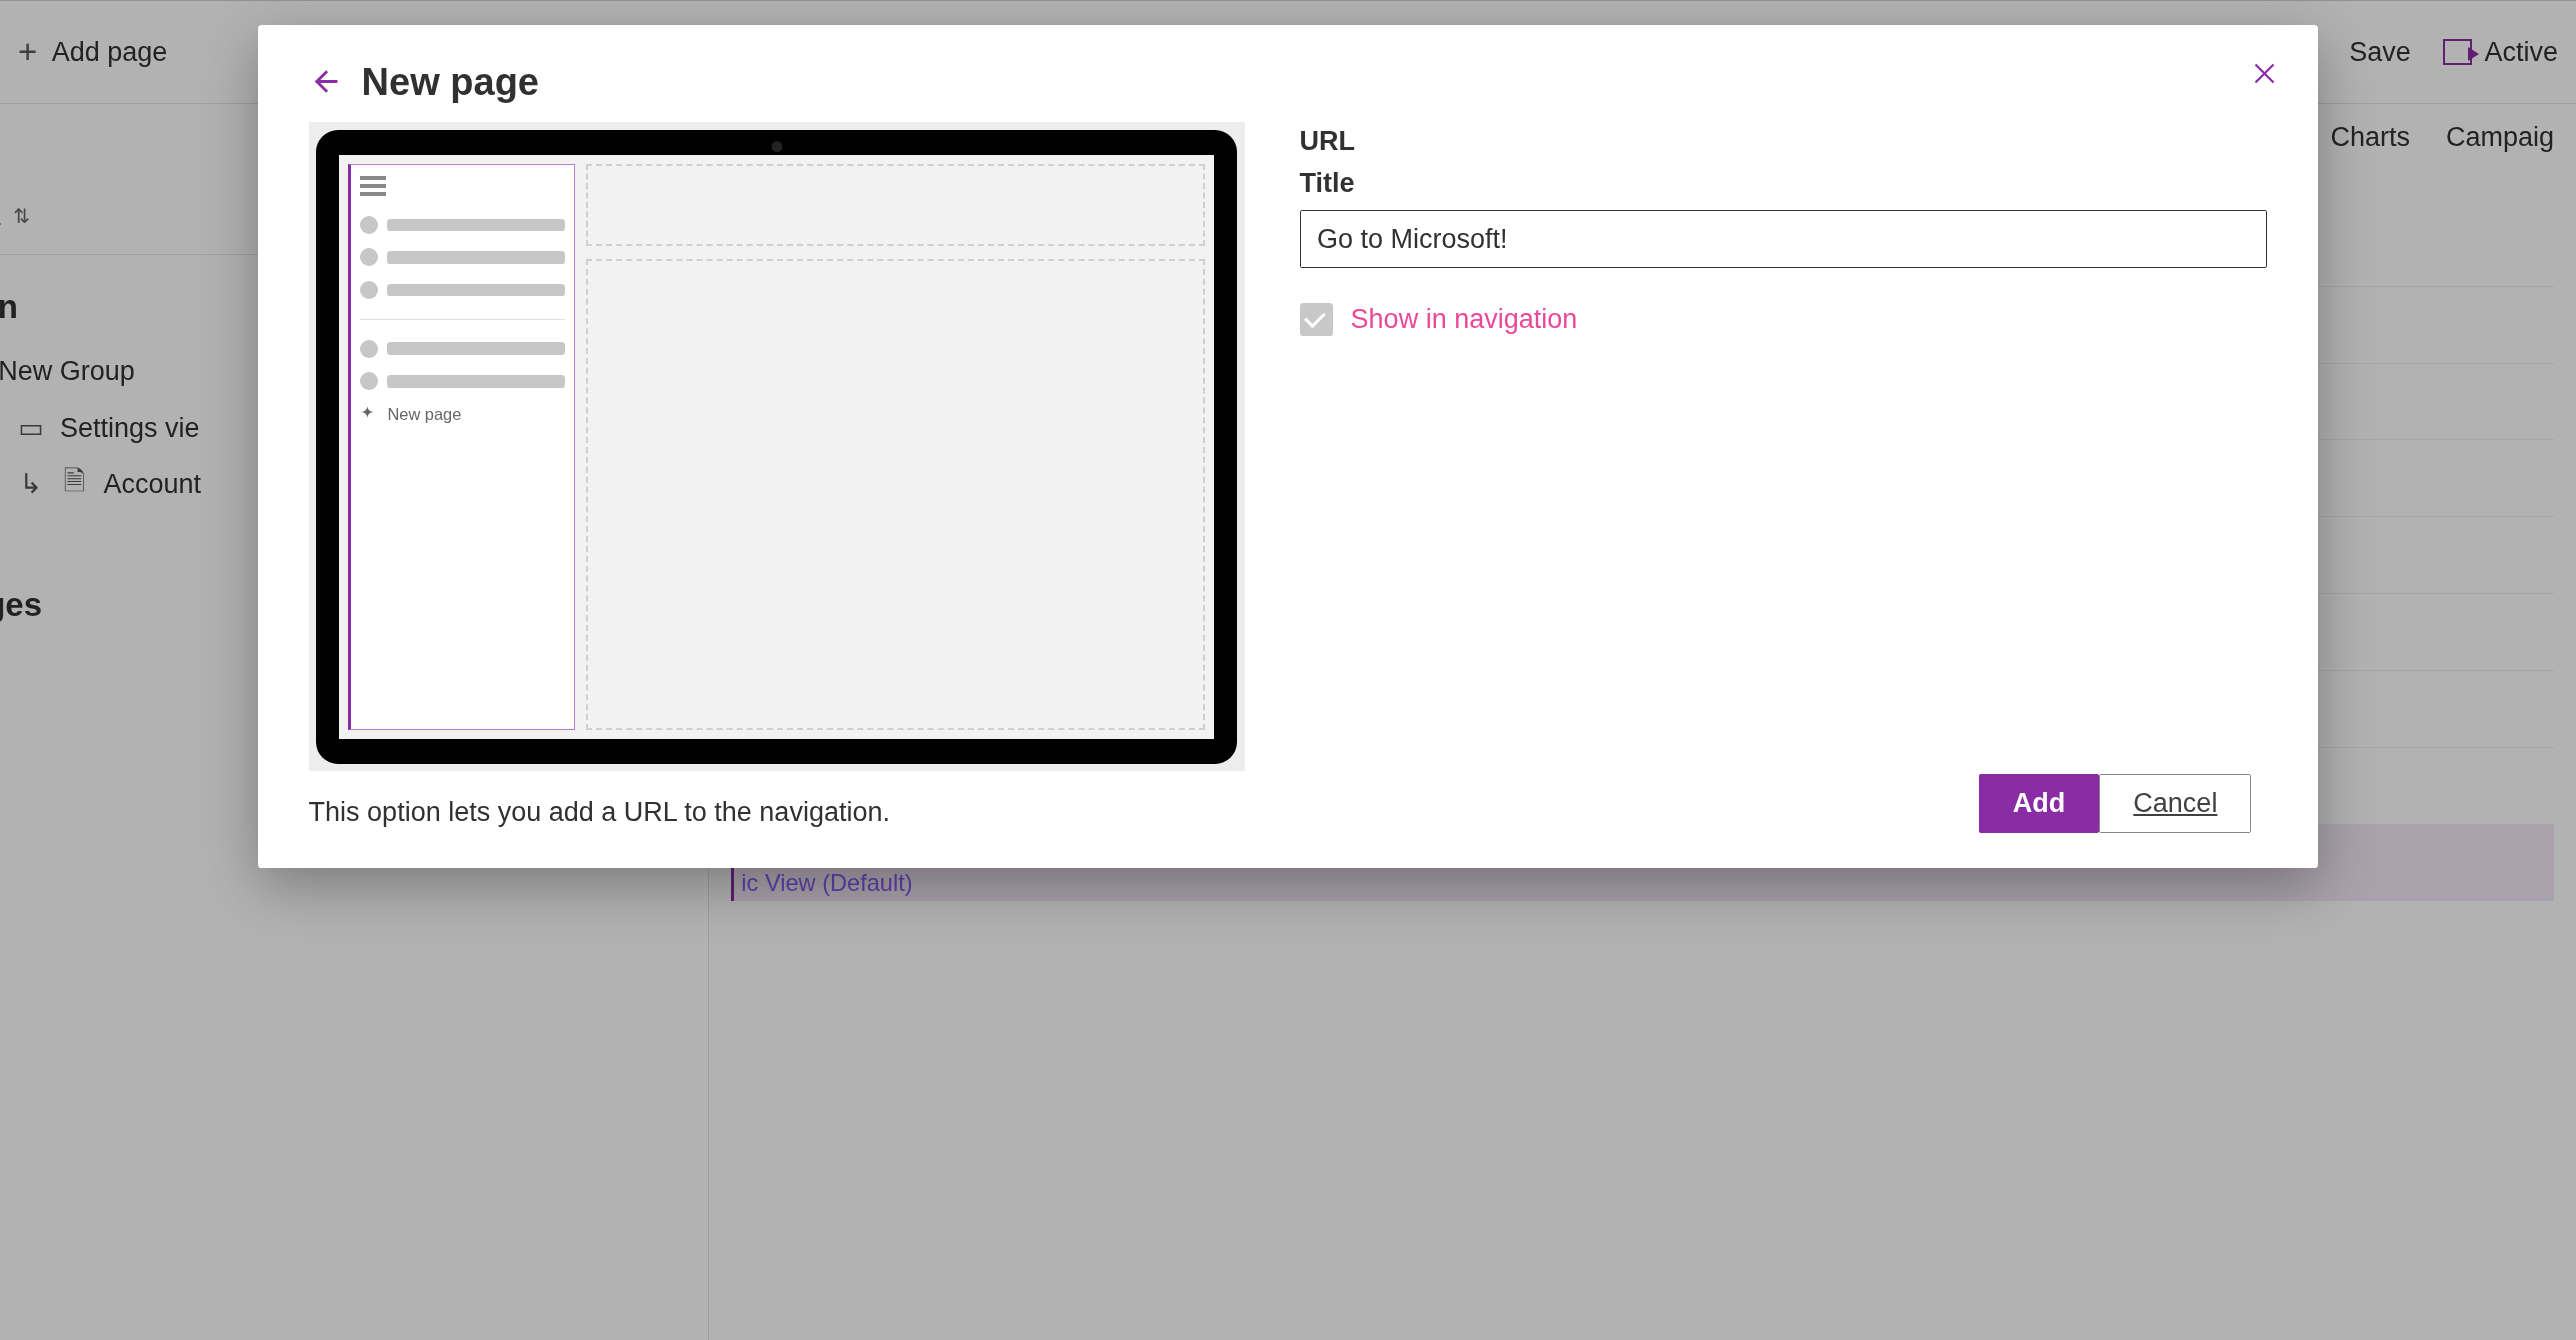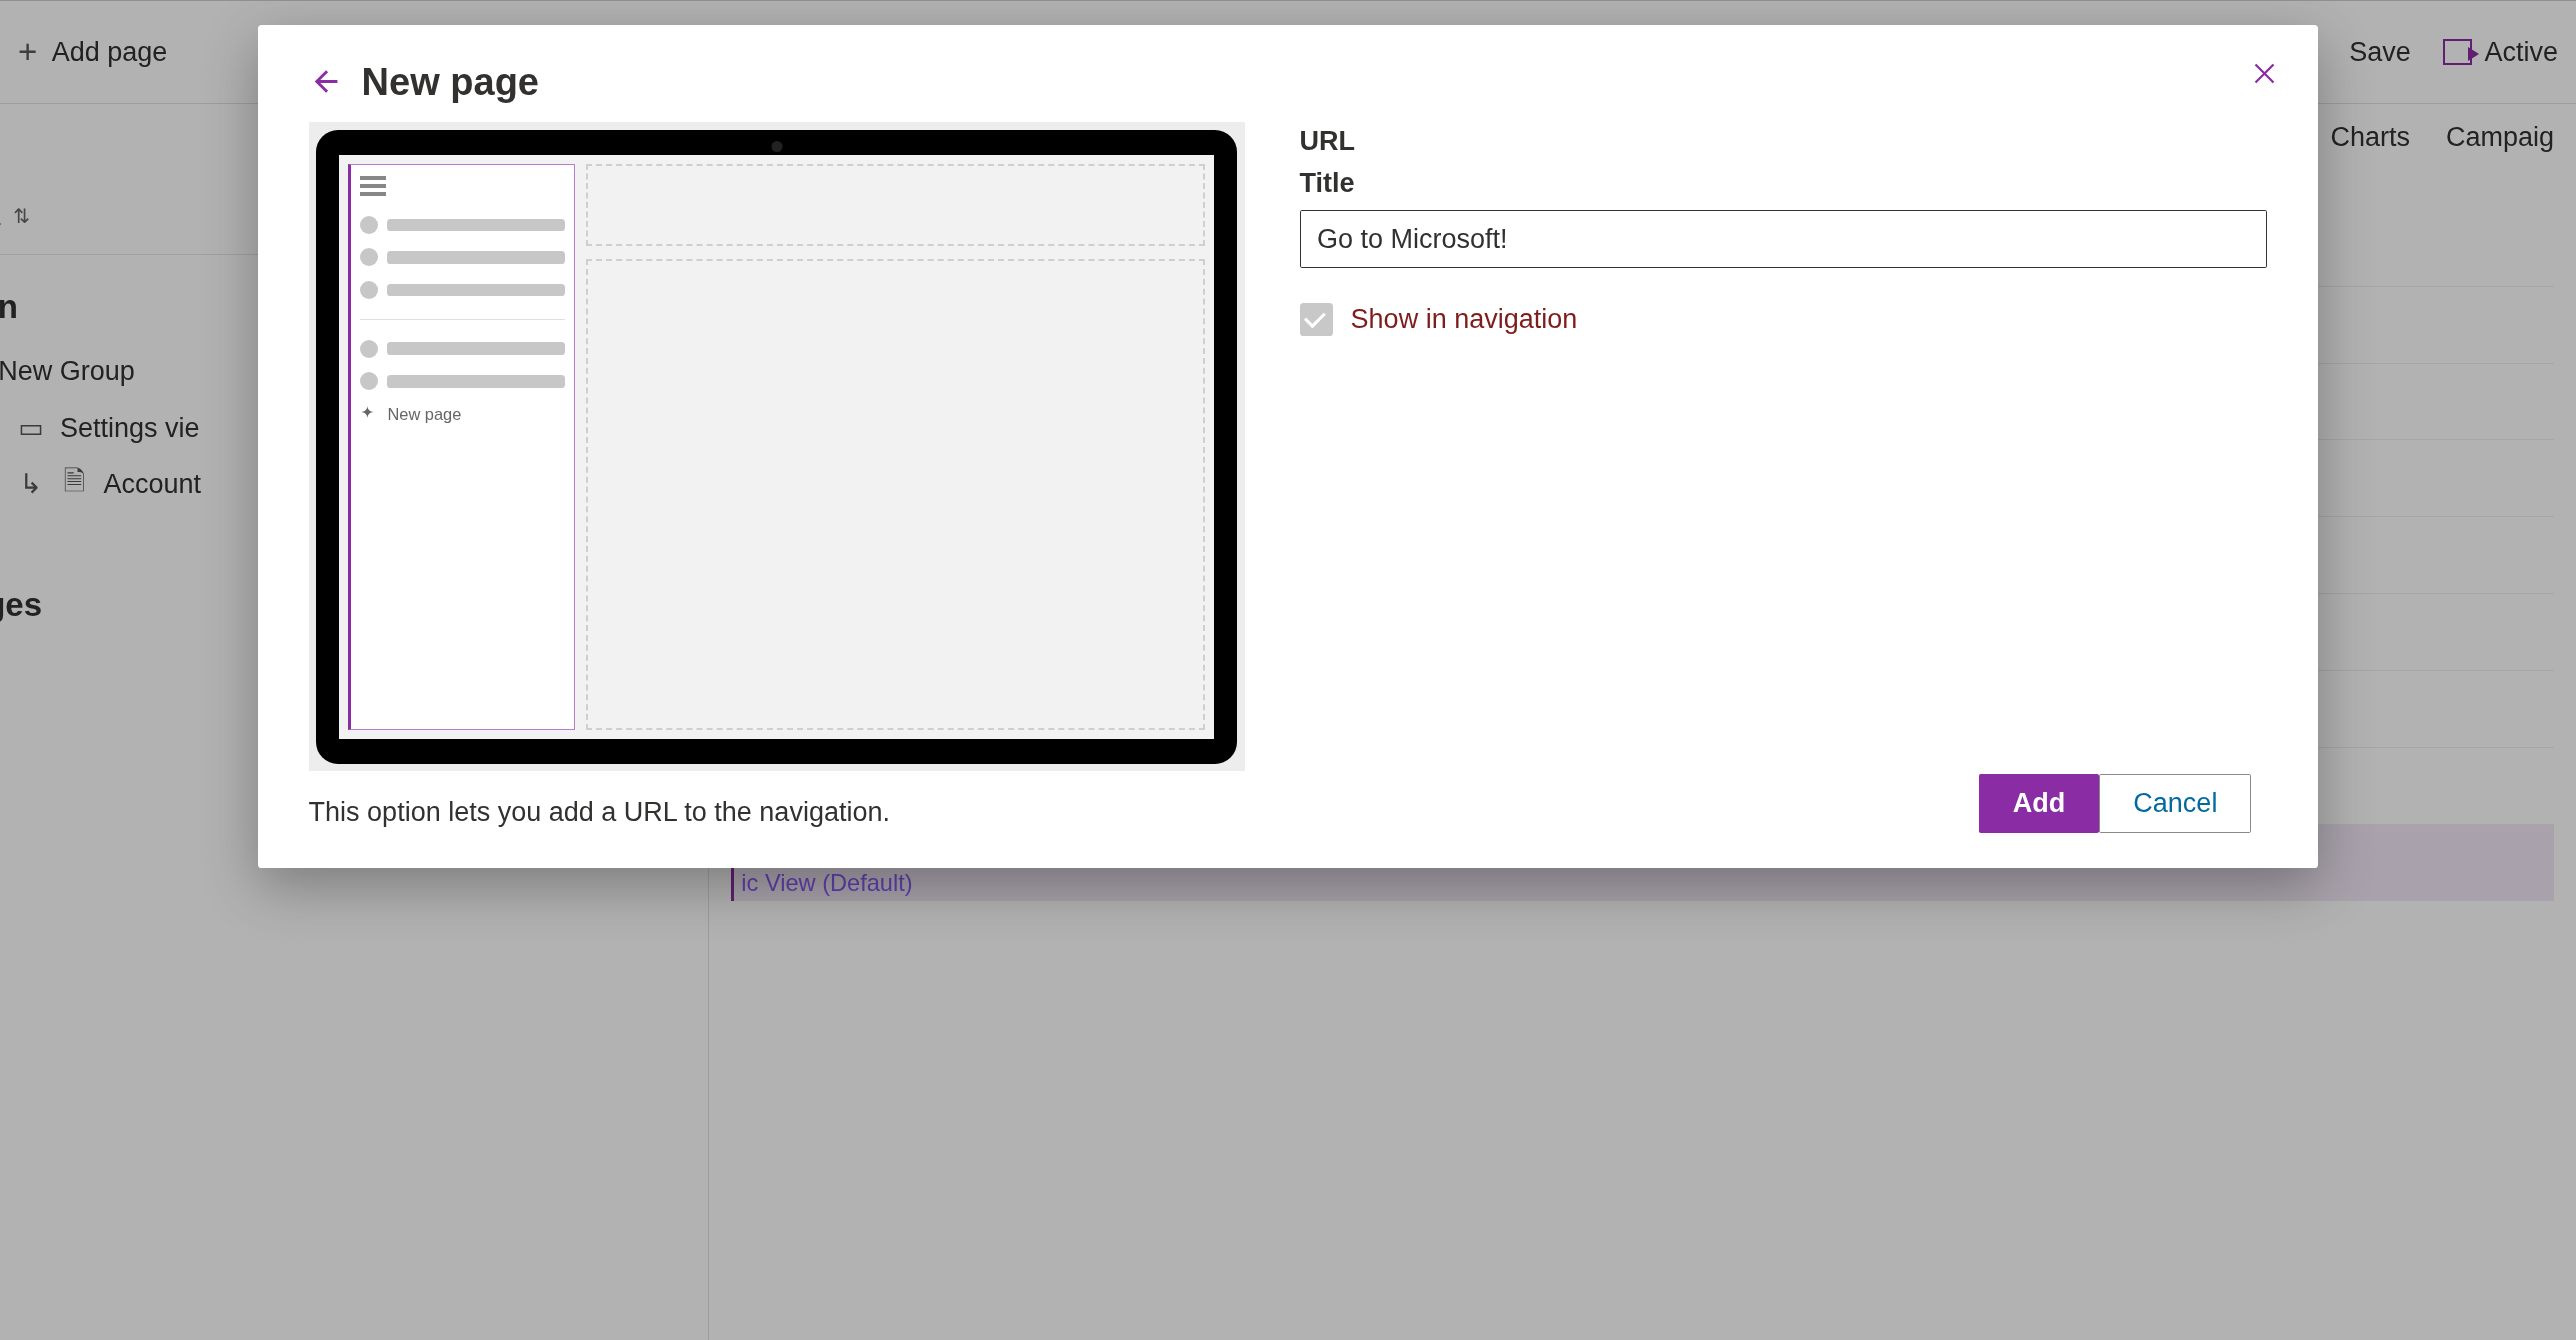--- a/index.html
+++ b/index.html
@@ -169,31 +169,31 @@
   }
   .check-row { display:flex; align-items:center; gap:18px; margin-top:7.3px; }
   .checkbox {
     width:33px; height:33px; background:#c8c8c8; border-radius:3.6px; position:relative;
     display:flex; align-items:center; justify-content:center;
   }
   .checkbox::after {
     content:""; width:16.4px; height:9px; border-left:3.6px solid #fff; border-bottom:3.6px solid #fff;
     transform: rotate(-45deg) translate(0.9px,-1.8px);
   }
-  .check-label { font-size:27px; color:#7f1d1d; }
+  .check-label { font-size:27px; color:#ec4899; }
 
   .modal-footer {
     position:absolute; right:67px; bottom:35px; display:flex; 
   }
   .btn {
     font-size:27px; padding:12.7px 33px; border-radius:1.8px; cursor:pointer;
     border:0.9px solid transparent; font-family:inherit;
   }
   .btn-primary { background:#8a2da5; color:#fff; font-weight:600; }
-  .btn-secondary { background:#fff; color:#0369a1; border:0.9px solid #8a8886; }
+  .btn-secondary { background:#fff; color:#404040; border:0.9px solid #8a8886;text-decoration:underline; }
 
 </style>
 </head>
 <body>
 
 <div class="bg">
 
   <div class="top-toolbar">
     <div class="top-left">
       <span class="plus-icon">+</span>

